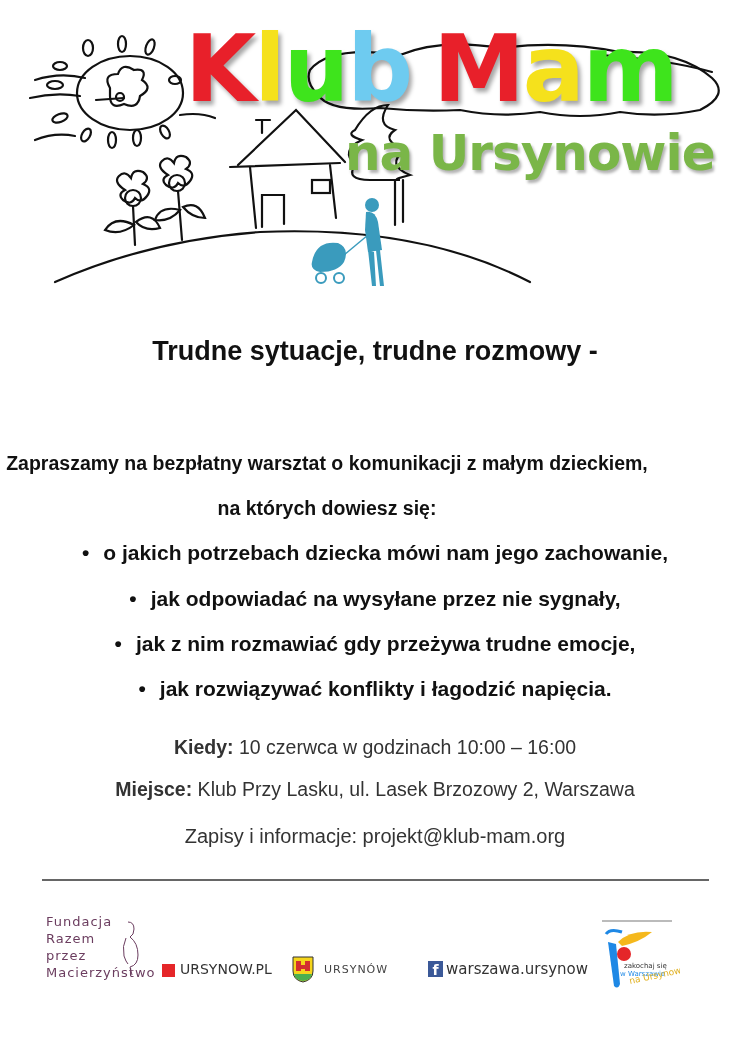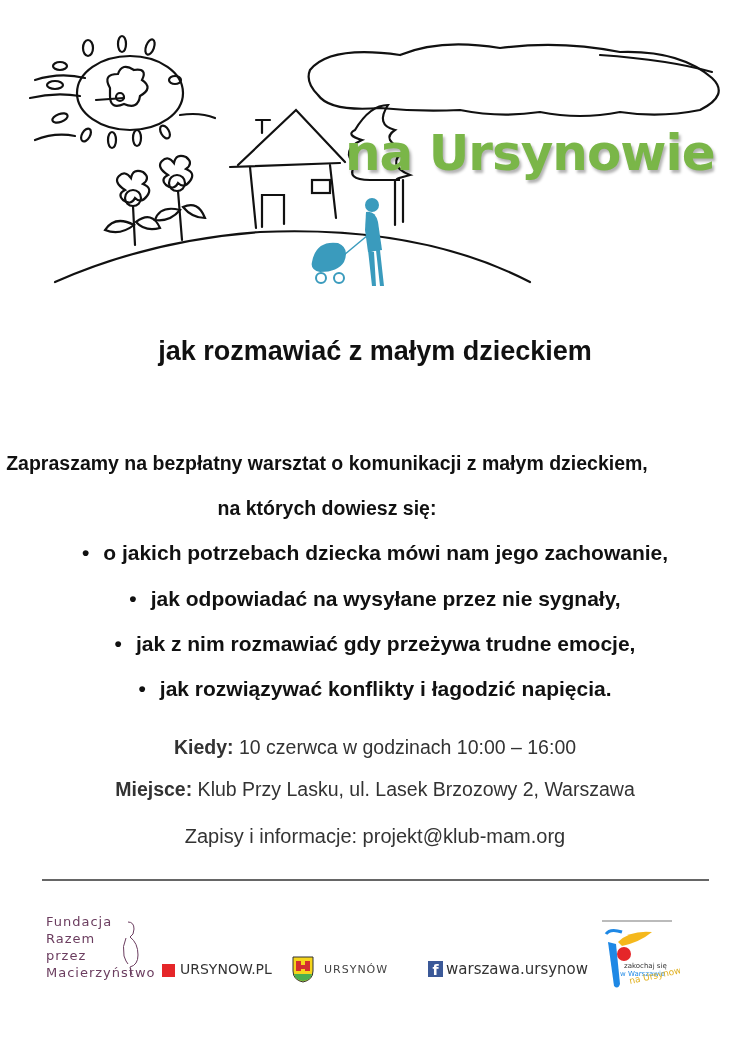--- a/index.html
+++ b/index.html
@@ -82,25 +82,28 @@
     <g fill="#3a9bbd">
       <circle cx="372" cy="205" r="7"></circle>
       <path d="M366 212 Q375 210 378 222 L382 250 L368 252 L365 230 Z"></path>
       <path d="M368 250 L372 286 L376 286 L374 252 Z M376 250 L380 286 L384 286 L380 250 Z"></path>
       <path d="M312 262 Q316 240 338 243 Q350 248 344 262 Q338 272 320 272 Q310 270 312 262 z"></path>
       <path d="M316 278 a5 5 0 1 0 10 0 a5 5 0 1 0 -10 0 M334 278 a5 5 0 1 0 10 0 a5 5 0 1 0 -10 0" fill="none" stroke="#3a9bbd" stroke-width="2"></path>
     </g>
     <path d="M344 255 L368 235" stroke="#3a9bbd" stroke-width="1.5" fill="none"></path>
   </svg>
 
+  <div class="logo-title">
+    <span style="color:#e8202a">K</span><span style="color:#f5e11c">l</span><span style="color:#3ee41c">u</span><span style="color:#6ecbf0">b</span><span style="width:22px"></span><span style="color:#e8202a">M</span><span style="color:#f5e11c">a</span><span style="color:#3ee41c">m</span>
+  </div>
   <div class="logo-sub">na Ursynowie</div>
 </div>
 
 <div class="title">
-  <div>jak rozmawiać z małym dzieckiem</div>
+  <div>Trudne sytuacje, trudne rozmowy -</div>
 </div>
 
 <div class="intro" style="top:452px">Zapraszamy na bezpłatny warsztat o komunikacji z małym dzieckiem,</div>
 <div class="intro" style="top:497px">na których dowiesz się:</div>
 
 <div class="bullet" style="top:541px">
   <span class="dot">•</span><span>o jakich potrzebach dziecka mówi nam jego zachowanie,</span>
 </div>
 <div class="bullet" style="top:587px">
   <span class="dot">•</span><span>jak odpowiadać na wysyłane przez nie sygnały,</span>

